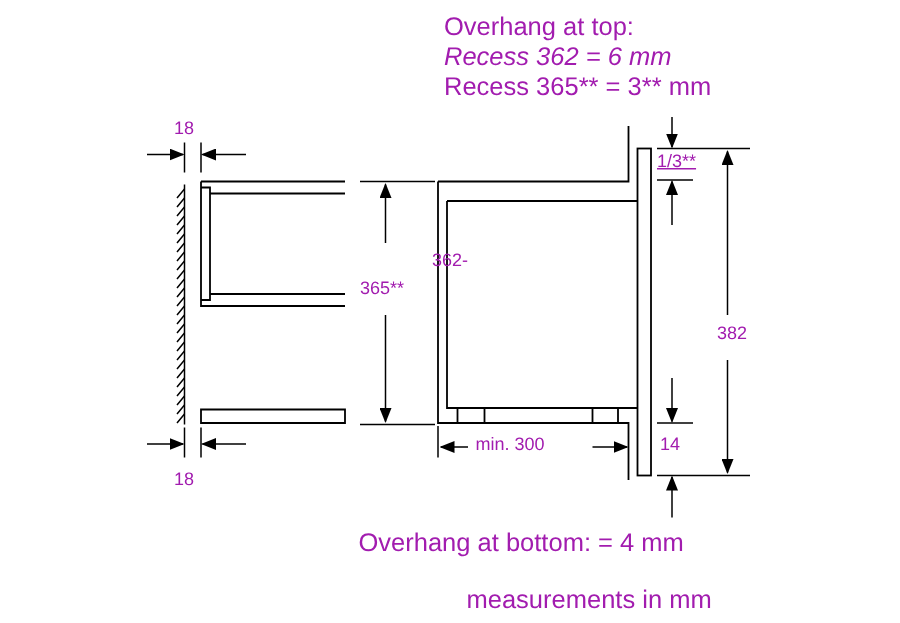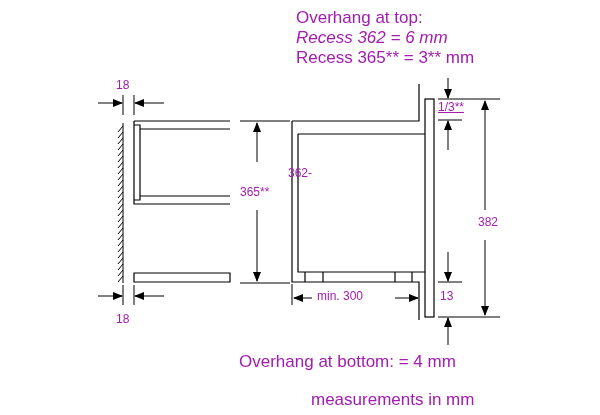--- a/index.html
+++ b/index.html
@@ -89,17 +89,17 @@
 <div class="lbl big" style="left:296px; top:49px;">Recess 365** = 3** mm</div>
 
 <div class="lbl mid" style="left:116px; top:79px;">18</div>
 <div class="lbl mid" style="left:116px; top:313px;">18</div>
 
 <div class="lbl mid" style="left:240px; top:167px;margin-left:48px;">362-</div>
 <div class="lbl mid" style="left:240px; top:186px;">365**</div>
 
 <div class="lbl mid" style="left:438px; top:101px; text-decoration: underline;">1/3**</div>
 <div class="lbl mid" style="left:466px; top:216px;margin-left:12px;">382</div>
-<div class="lbl mid" style="left:440px; top:290px;">13</div>
+<div class="lbl mid" style="left:440px; top:290px;">14</div>
 <div class="lbl mid" style="left:317px; top:290px;">min. 300</div>
 
 <div class="lbl big" style="left:239px; top:353px;">Overhang at bottom: = 4 mm</div>
 <div class="lbl big" style="left:311px; top:391px;">measurements in mm</div>
 
 </body></html>

